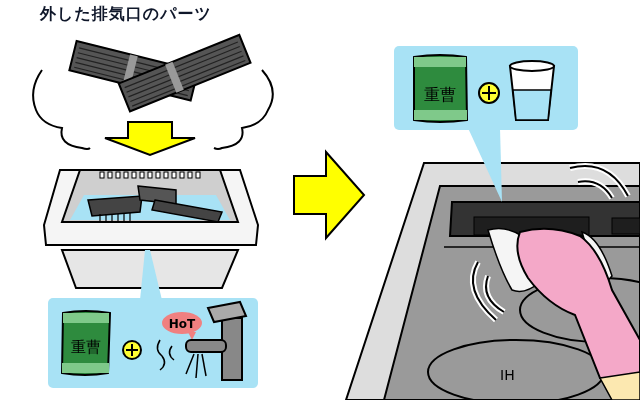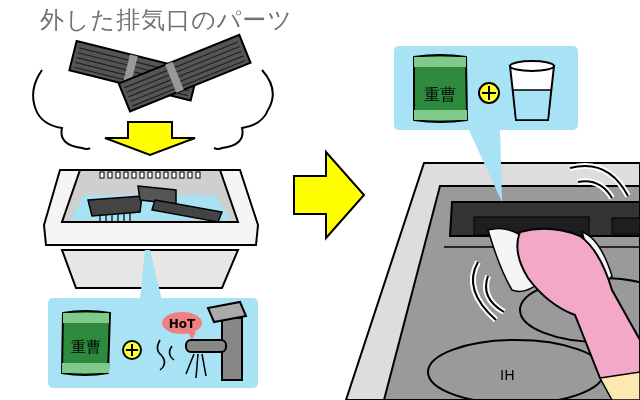--- a/index.html
+++ b/index.html
@@ -1,18 +1,18 @@
 <!DOCTYPE html>
 <html><head>
 <meta charset="utf-8">
 <style>
   html, body { margin: 0; padding: 0; background: #ffffff; }
   body { width: 640px; height: 400px; overflow: hidden; position: relative; font-family: "DejaVu Sans", sans-serif; }
   #scene { position: absolute; left: 0; top: 0; width: 640px; height: 400px; }
-  .title { position: absolute; left: 40px; top: 4px; font-size: 24px; font-weight: normal; color: #737373; letter-spacing: 1px; font-family: "DejaVu Sans", sans-serif; }
+  .title { position: absolute; left: 40px; top: 4px; font-size: 16px; font-weight: bold; color: #0f172a; letter-spacing: 1px; font-family: "DejaVu Sans", sans-serif; }
   svg text { font-family: "DejaVu Sans", sans-serif; }
 </style>
 </head>
 <body>
 
 <div class="title">外した排気口のパーツ</div>
 
 <svg id="scene" viewBox="0 0 640 400" xmlns="http://www.w3.org/2000/svg">
 
   <g fill="none" stroke="#000" stroke-width="2">

